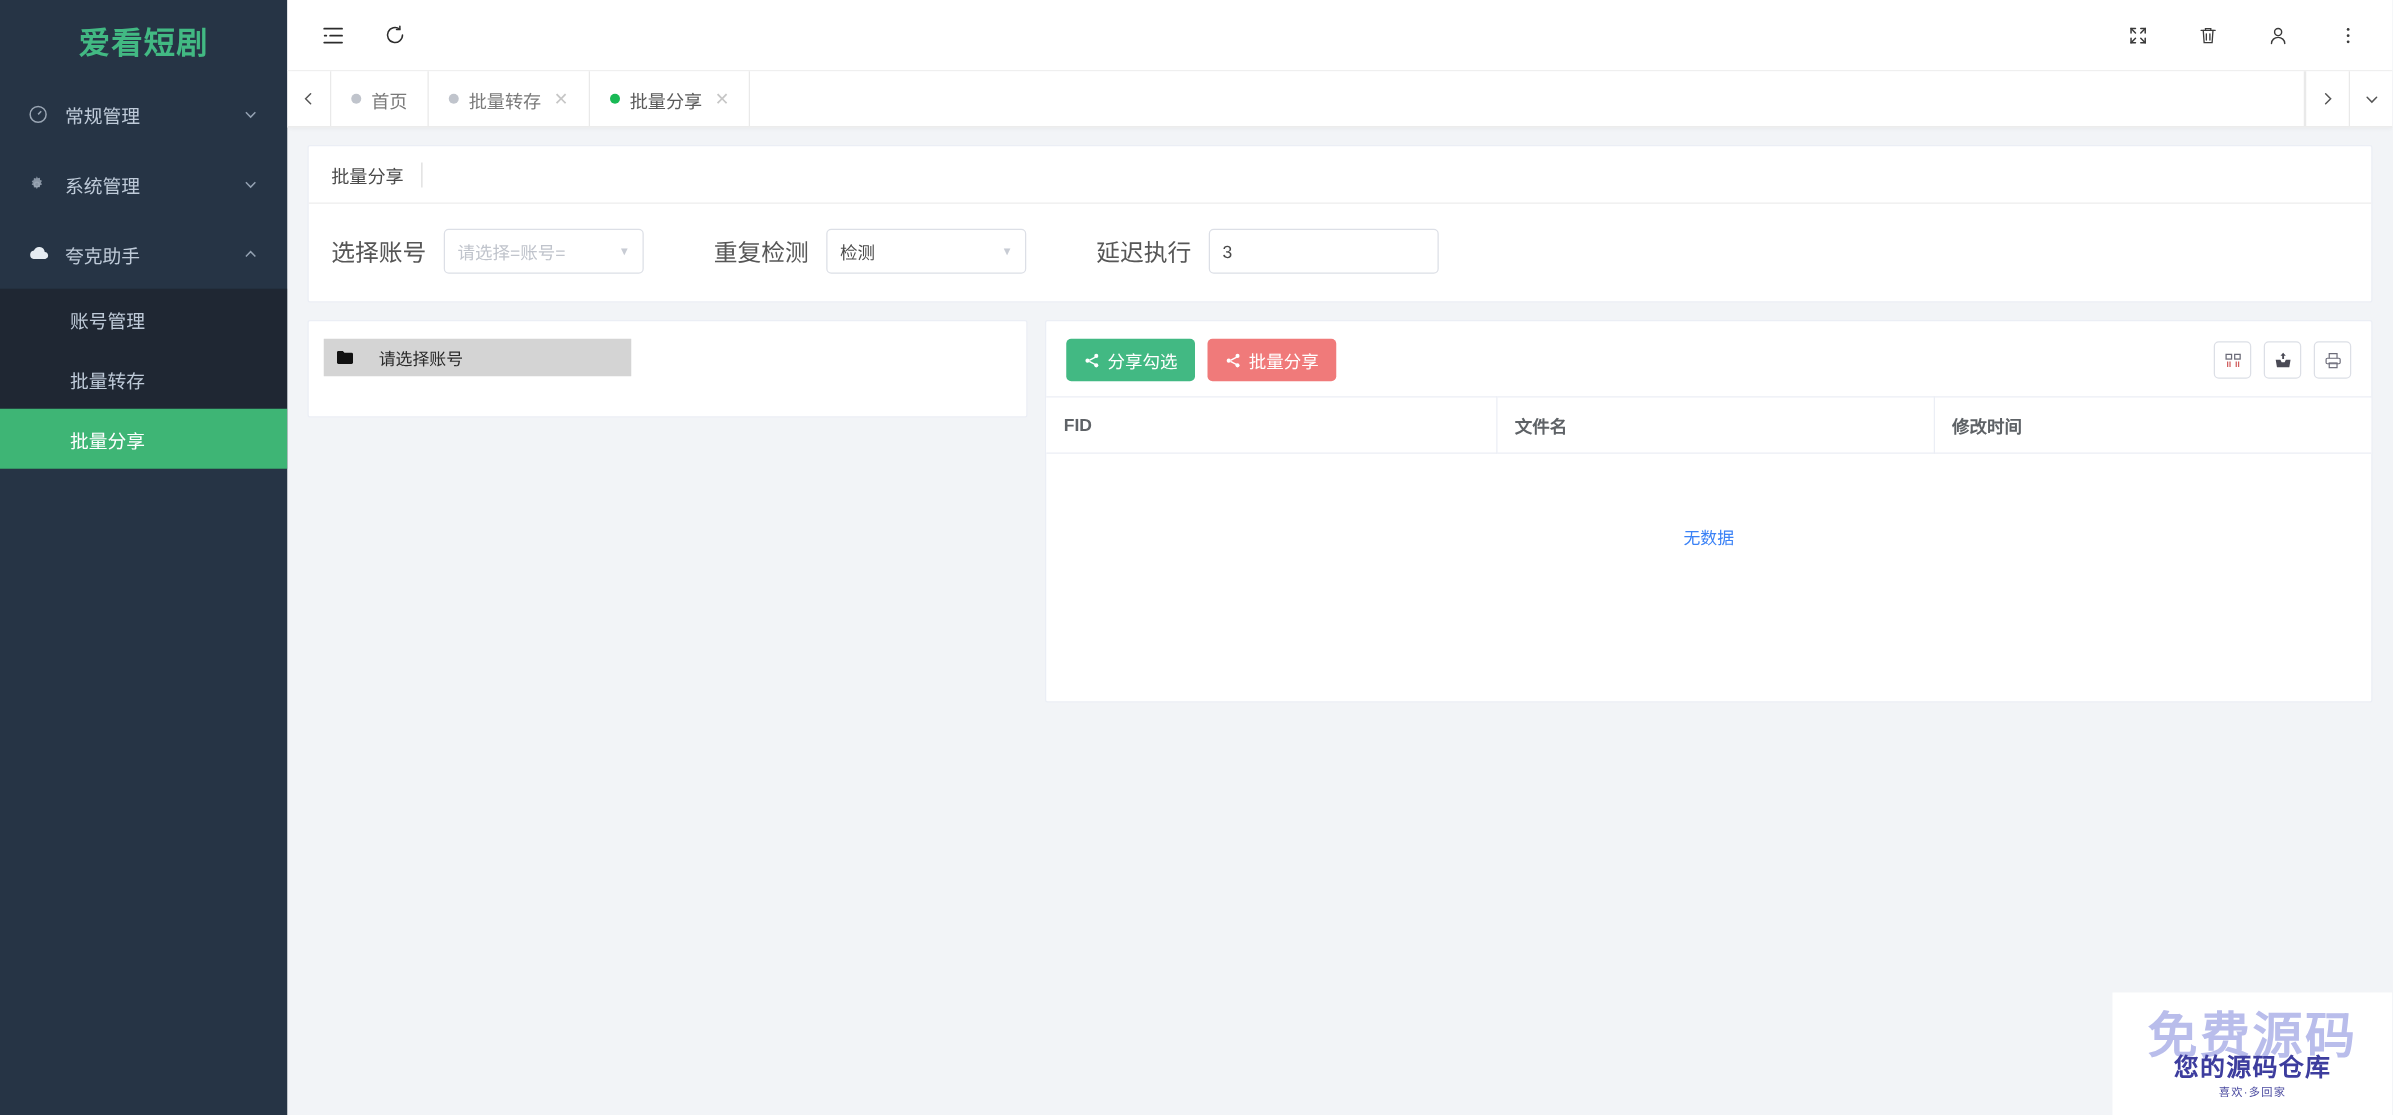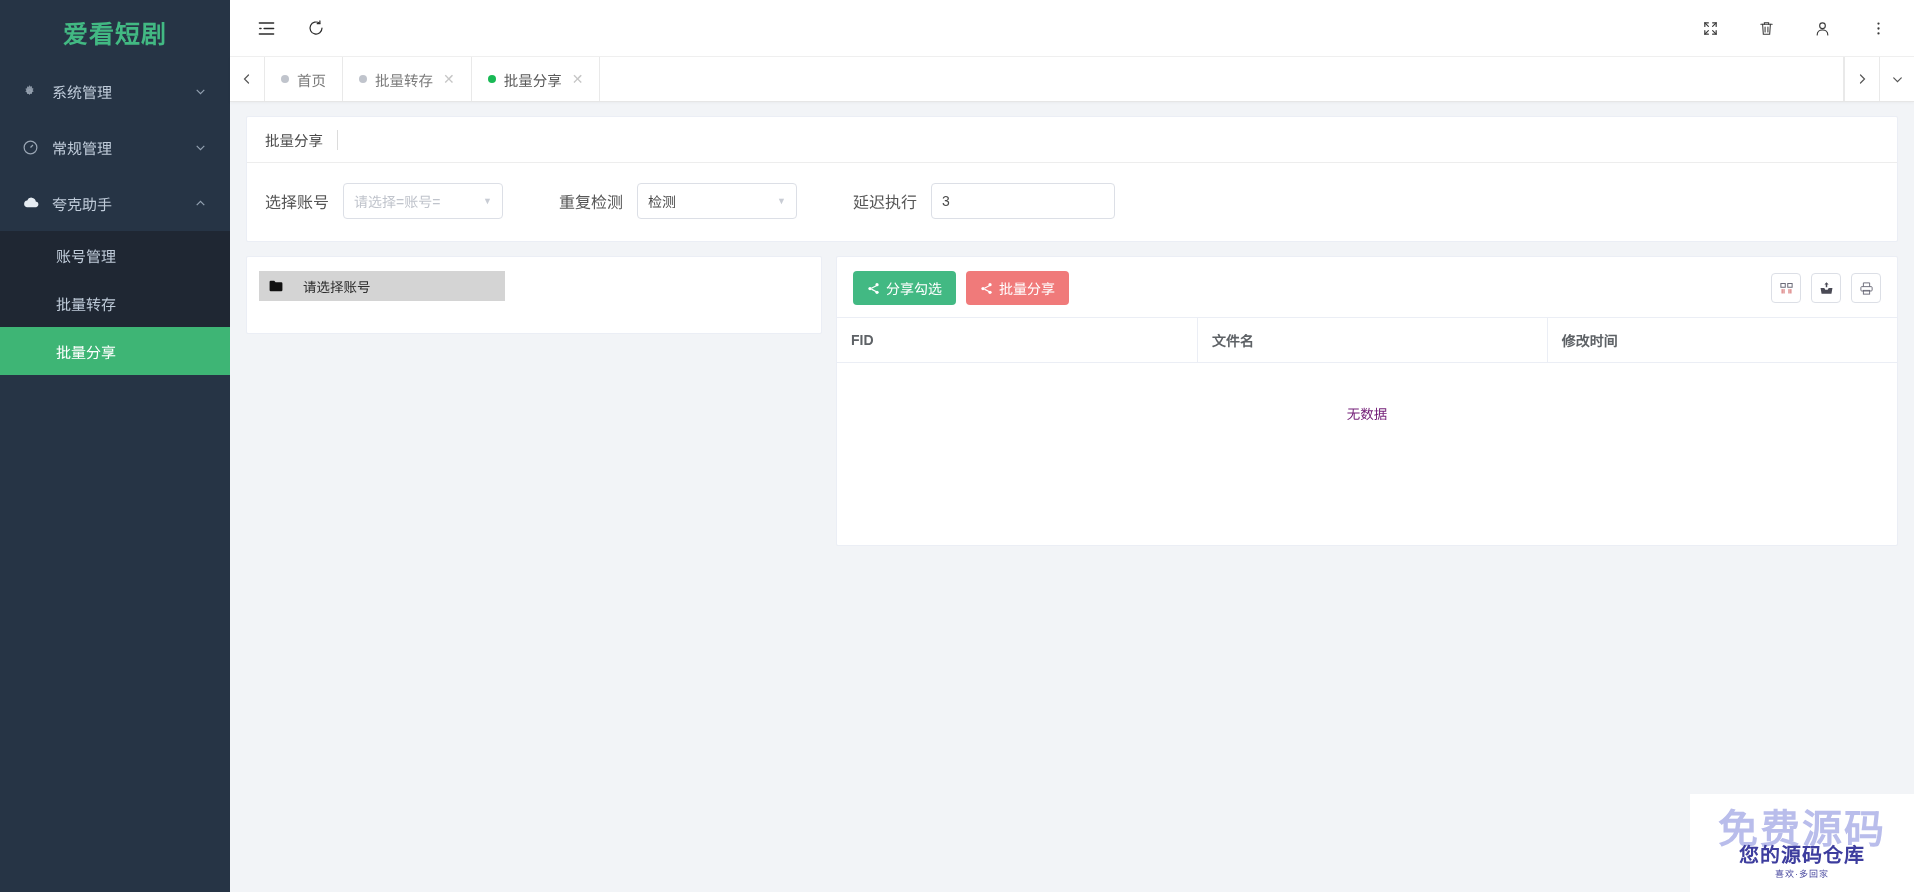--- a/index.html
+++ b/index.html
@@ -85,21 +85,21 @@
 
   .filter-card { padding: 0; }
   .filter-title {
     height: 46px; display: flex; align-items: center;
     padding: 0 18px; border-bottom: 1px solid #ededed;
   }
   .filter-title .ttext { font-size: 14.5px; color: #4a4a4a; padding-right: 14px; }
   .filter-title .tbar { width: 1px; height: 20px; background: #dcdcdc; }
   .filter-body { display: flex; align-items: center; padding: 20px 18px 22px 18px; }
   .form-item { display: flex; align-items: center; margin-right: 56px; }
-  .form-label { font-size: 16px; color: #565656; margin-right: 14px; white-space: nowrap; }
+  .form-label { font-size: 19px; color: #565656; margin-right: 14px; white-space: nowrap; }
   .fld {
     height: 36px; border: 1px solid #dcdfe6; border-radius: 4px;
     background: #fff; display: flex; align-items: center;
     padding: 0 10px; font-size: 14px; color: #4a4a4a;
   }
   .fld.w-select { width: 160px; }
   .fld.w-input  { width: 184px; }
   .fld .ph { color: #c0c4cc; }
   .fld .caret { margin-left: auto; color: #c8ccd4; font-size: 9px; }
 
@@ -132,22 +132,22 @@
   }
 
   table.grid { width: 100%; border-collapse: collapse; table-layout: fixed; }
   table.grid th {
     text-align: left; font-weight: bold; font-size: 14px; color: #5e6266;
     padding: 12px 14px; border-top: 1px solid #ebeef5; border-bottom: 1px solid #ebeef5;
     border-right: 1px solid #ebeef5; background: #fff;
   }
   table.grid th:last-child { border-right: none; }
   .empty-row {
-    text-align: center; color: #701a75; font-size: 13.5px;
-    padding: 40px 0 64px 0;
+    text-align: center; color: #3b82f6; font-size: 13.5px;
+    padding: 56px 0 64px 0;
   }
   .table-tail { height: 58px; }
 
   
   .watermark {
     position: absolute; right: 0px; bottom: 0px;
     width: 224px; height: 98px; background: #ffffff;
     display: flex; align-items: center; justify-content: center;
     overflow: hidden;
   }
@@ -173,41 +173,41 @@
 
 <div class="app">
 
   <aside class="sidebar">
     <div class="logo">爱看短剧</div>
 
     <nav class="menu">
 
       <div class="menu-group-header">
         <span class="mi">
-          <svg width="15" height="15" viewBox="0 0 24 24" fill="#9aa6b4">
-            <path d="M12 8.2a3.8 3.8 0 100 7.6 3.8 3.8 0 000-7.6zm0 6a2.2 2.2 0 110-4.4 2.2 2.2 0 010 4.4z"></path>
-            <path d="M12 1.6l1.1 2.5 2.7-.5.3 2.7 2.5 1.1-1.4 2.3 1.4 2.3-2.5 1.1-.3 2.7-2.7-.5L12 18.1l-1.1-2.5-2.7.5-.3-2.7-2.5-1.1L6.8 10 5.4 7.7l2.5-1.1.3-2.7 2.7.5L12 1.6z" opacity="0.85"></path>
-          </svg>
-        </span>
-        <span class="mlabel">系统管理</span>
+          <svg width="17" height="17" viewBox="0 0 24 24" fill="none" stroke="#9aa6b4" stroke-width="1.7">
+            <circle cx="12" cy="12" r="9"></circle>
+              <path d="M12 12 L15.5 8.5"></path>
+          </svg>
+        </span>
+        <span class="mlabel">常规管理</span>
         <span class="chev">
           <svg width="13" height="13" viewBox="0 0 24 24" fill="none" stroke="#93a1b1" stroke-width="2.2">
               <path d="M5 9 L12 16 L19 9"></path>
             </svg>
         </span>
       </div>
 
       <div class="menu-group-header">
         <span class="mi">
-          <svg width="17" height="17" viewBox="0 0 24 24" fill="none" stroke="#9aa6b4" stroke-width="1.7">
-            <circle cx="12" cy="12" r="9"></circle>
-              <path d="M12 12 L15.5 8.5"></path>
-          </svg>
-        </span>
-        <span class="mlabel">常规管理</span>
+          <svg width="15" height="15" viewBox="0 0 24 24" fill="#9aa6b4">
+            <path d="M12 8.2a3.8 3.8 0 100 7.6 3.8 3.8 0 000-7.6zm0 6a2.2 2.2 0 110-4.4 2.2 2.2 0 010 4.4z"></path>
+            <path d="M12 1.6l1.1 2.5 2.7-.5.3 2.7 2.5 1.1-1.4 2.3 1.4 2.3-2.5 1.1-.3 2.7-2.7-.5L12 18.1l-1.1-2.5-2.7.5-.3-2.7-2.5-1.1L6.8 10 5.4 7.7l2.5-1.1.3-2.7 2.7.5L12 1.6z" opacity="0.85"></path>
+          </svg>
+        </span>
+        <span class="mlabel">系统管理</span>
         <span class="chev">
           <svg width="13" height="13" viewBox="0 0 24 24" fill="none" stroke="#93a1b1" stroke-width="2.2">
               <path d="M5 9 L12 16 L19 9"></path>
             </svg>
         </span>
       </div>
 
       <div class="menu-group-header">
         <span class="mi">
           <svg width="18" height="18" viewBox="0 0 24 24" fill="#e6ecf2">

